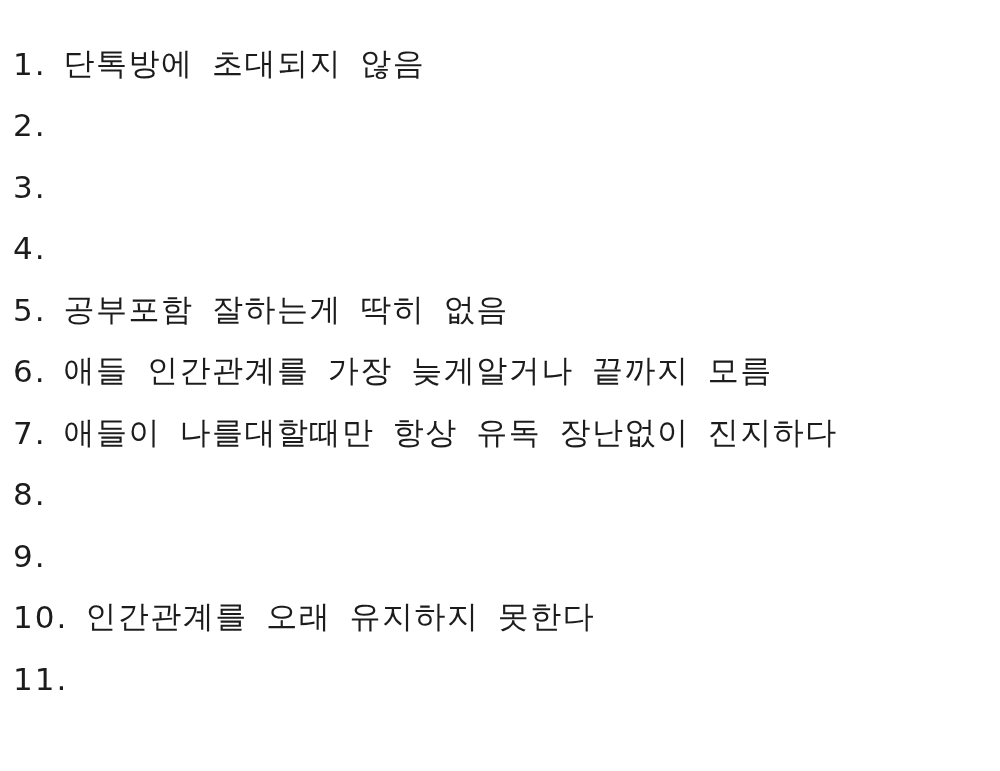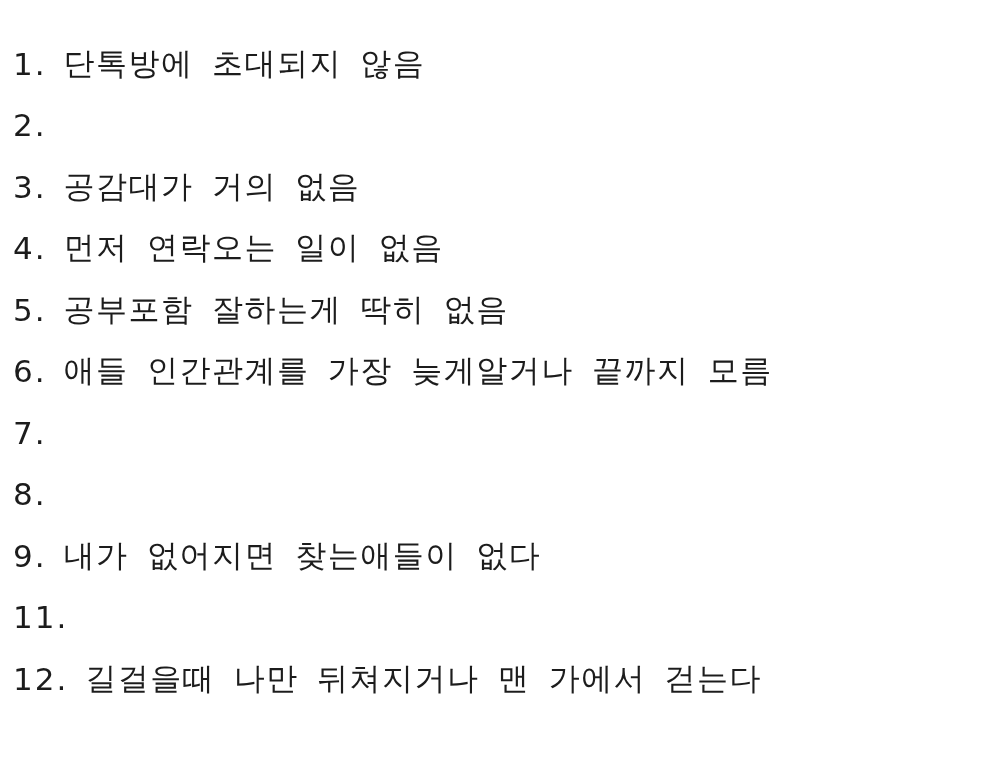--- a/index.html
+++ b/index.html
@@ -52,55 +52,53 @@
       <span class="num">1.</span>
       <span class="txt">단톡방에 초대되지 않음</span>
     </div>
 
     <div class="line">
       <span class="num">2.</span>
     </div>
 
     <div class="line">
       <span class="num">3.</span>
-      <span class="txt">공감대가 거의 없음</span>
     </div>
 
     <div class="line">
       <span class="num">4.</span>
-      <span class="txt">먼저 연락오는 일이 없음</span>
     </div>
 
     <div class="line">
       <span class="num">5.</span>
       <span class="txt">공부포함 잘하는게 딱히 없음</span>
     </div>
 
     <div class="line">
       <span class="num">6.</span>
       <span class="txt">애들 인간관계를 가장 늦게알거나 끝까지 모름</span>
     </div>
 
     <div class="line">
       <span class="num">7.</span>
+      <span class="txt">애들이 나를대할때만 항상 유독 장난없이 진지하다</span>
     </div>
 
     <div class="line">
       <span class="num">8.</span>
     </div>
 
     <div class="line">
       <span class="num">9.</span>
-      <span class="txt">내가 없어지면 찾는애들이 없다</span>
     </div>
 
+    <div class="line">
+      <span class="num">10.</span>
+      <span class="txt">인간관계를 오래 유지하지 못한다</span>
+    </div>
 
     <div class="line">
       <span class="num">11.</span>
     </div>
 
-    <div class="line">
-      <span class="num">12.</span>
-      <span class="txt">길걸을때 나만 뒤쳐지거나 맨 가에서 걷는다</span>
-    </div>
 
   </div>
 </div>
 
 </body></html>

